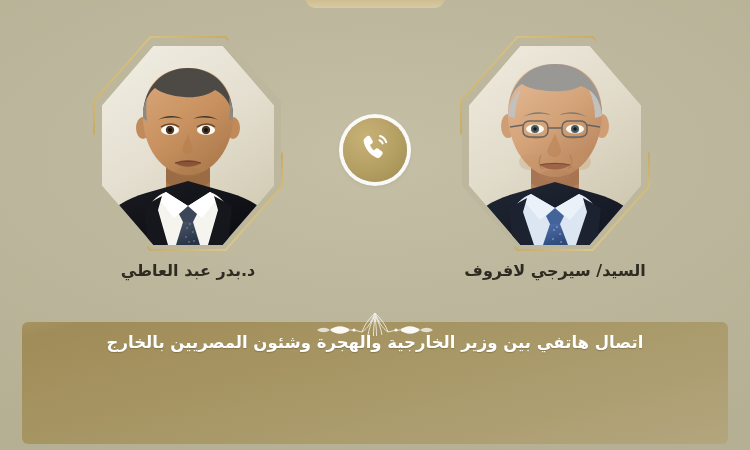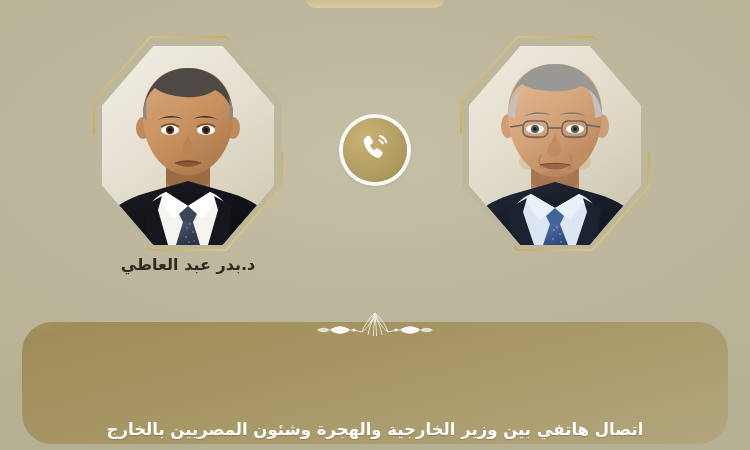--- a/index.html
+++ b/index.html
@@ -60,21 +60,21 @@
     clip-path:polygon(30% 0%,70% 0%,100% 30%,100% 70%,70% 100%,30% 100%,0% 70%,0% 30%);
     background:linear-gradient(160deg,#efece1 0%,#e6e1d2 40%,#d8d2bd 100%);
     overflow:hidden;
   }
 
   .face-svg { position:absolute; inset:0; width:100%; height:100%; display:block; }
 
   
   .name {
     position:absolute;
-    top:255px;
+    top:261px;
     width:230px;
     text-align:center;
     font-size:16px;
     font-weight:700;
     color:#2d2b22;
     letter-spacing:0;
     line-height:1.3;
     direction:rtl;
   }
   .name.left  { left:73px; }
@@ -90,25 +90,25 @@
     box-shadow:0 0 0 4px rgba(255,255,255,.92), 0 2px 6px rgba(90,75,40,.28);
     display:flex; align-items:center; justify-content:center;
   }
   .call-badge svg { width:34px; height:34px; display:block; }
 
   
   .caption-panel {
     position:absolute;
     left:22px; top:322px;
     width:706px; height:122px;
-    border-radius:30px;
+    border-radius:6px;
     background:linear-gradient(165deg,#a9956180 0%,#a08c58 6%,#a89867 48%,#b3a57d 100%);
     background-color:#a5915d;
     overflow:hidden;
-    display:flex; align-items:flex-end; justify-content:center;
+    display:flex; align-items:flex-start; justify-content:center;
   }
   .caption-text {
     direction:rtl;
     text-align:center;
     color:#ffffff;
     font-size:16.5px;
     font-weight:700;
     line-height:1.62;
     padding:0 34px;
     margin-top:8px;
@@ -341,14 +341,15 @@
         <path d="M90 20 c6 -5 14 -5 20 0 c-6 5 -14 5 -20 0z"></path>
         <path d="M20 20 c-4 -3 -9 -3 -13 0 c4 3 9 3 13 0z" opacity=".75"></path>
         <path d="M110 20 c4 -3 9 -3 13 0 c-4 3 -9 3 -13 0z" opacity=".75"></path>
         <circle cx="44" cy="20" r="1.6"></circle>
         <circle cx="86" cy="20" r="1.6"></circle>
       </g>
     </svg>
   </div>
 
   <div class="name left">د.بدر عبد العاطي</div>
+  <div class="name right">السيد/ سيرجي لافروف</div>
 
 </div>
 
 </body></html>

